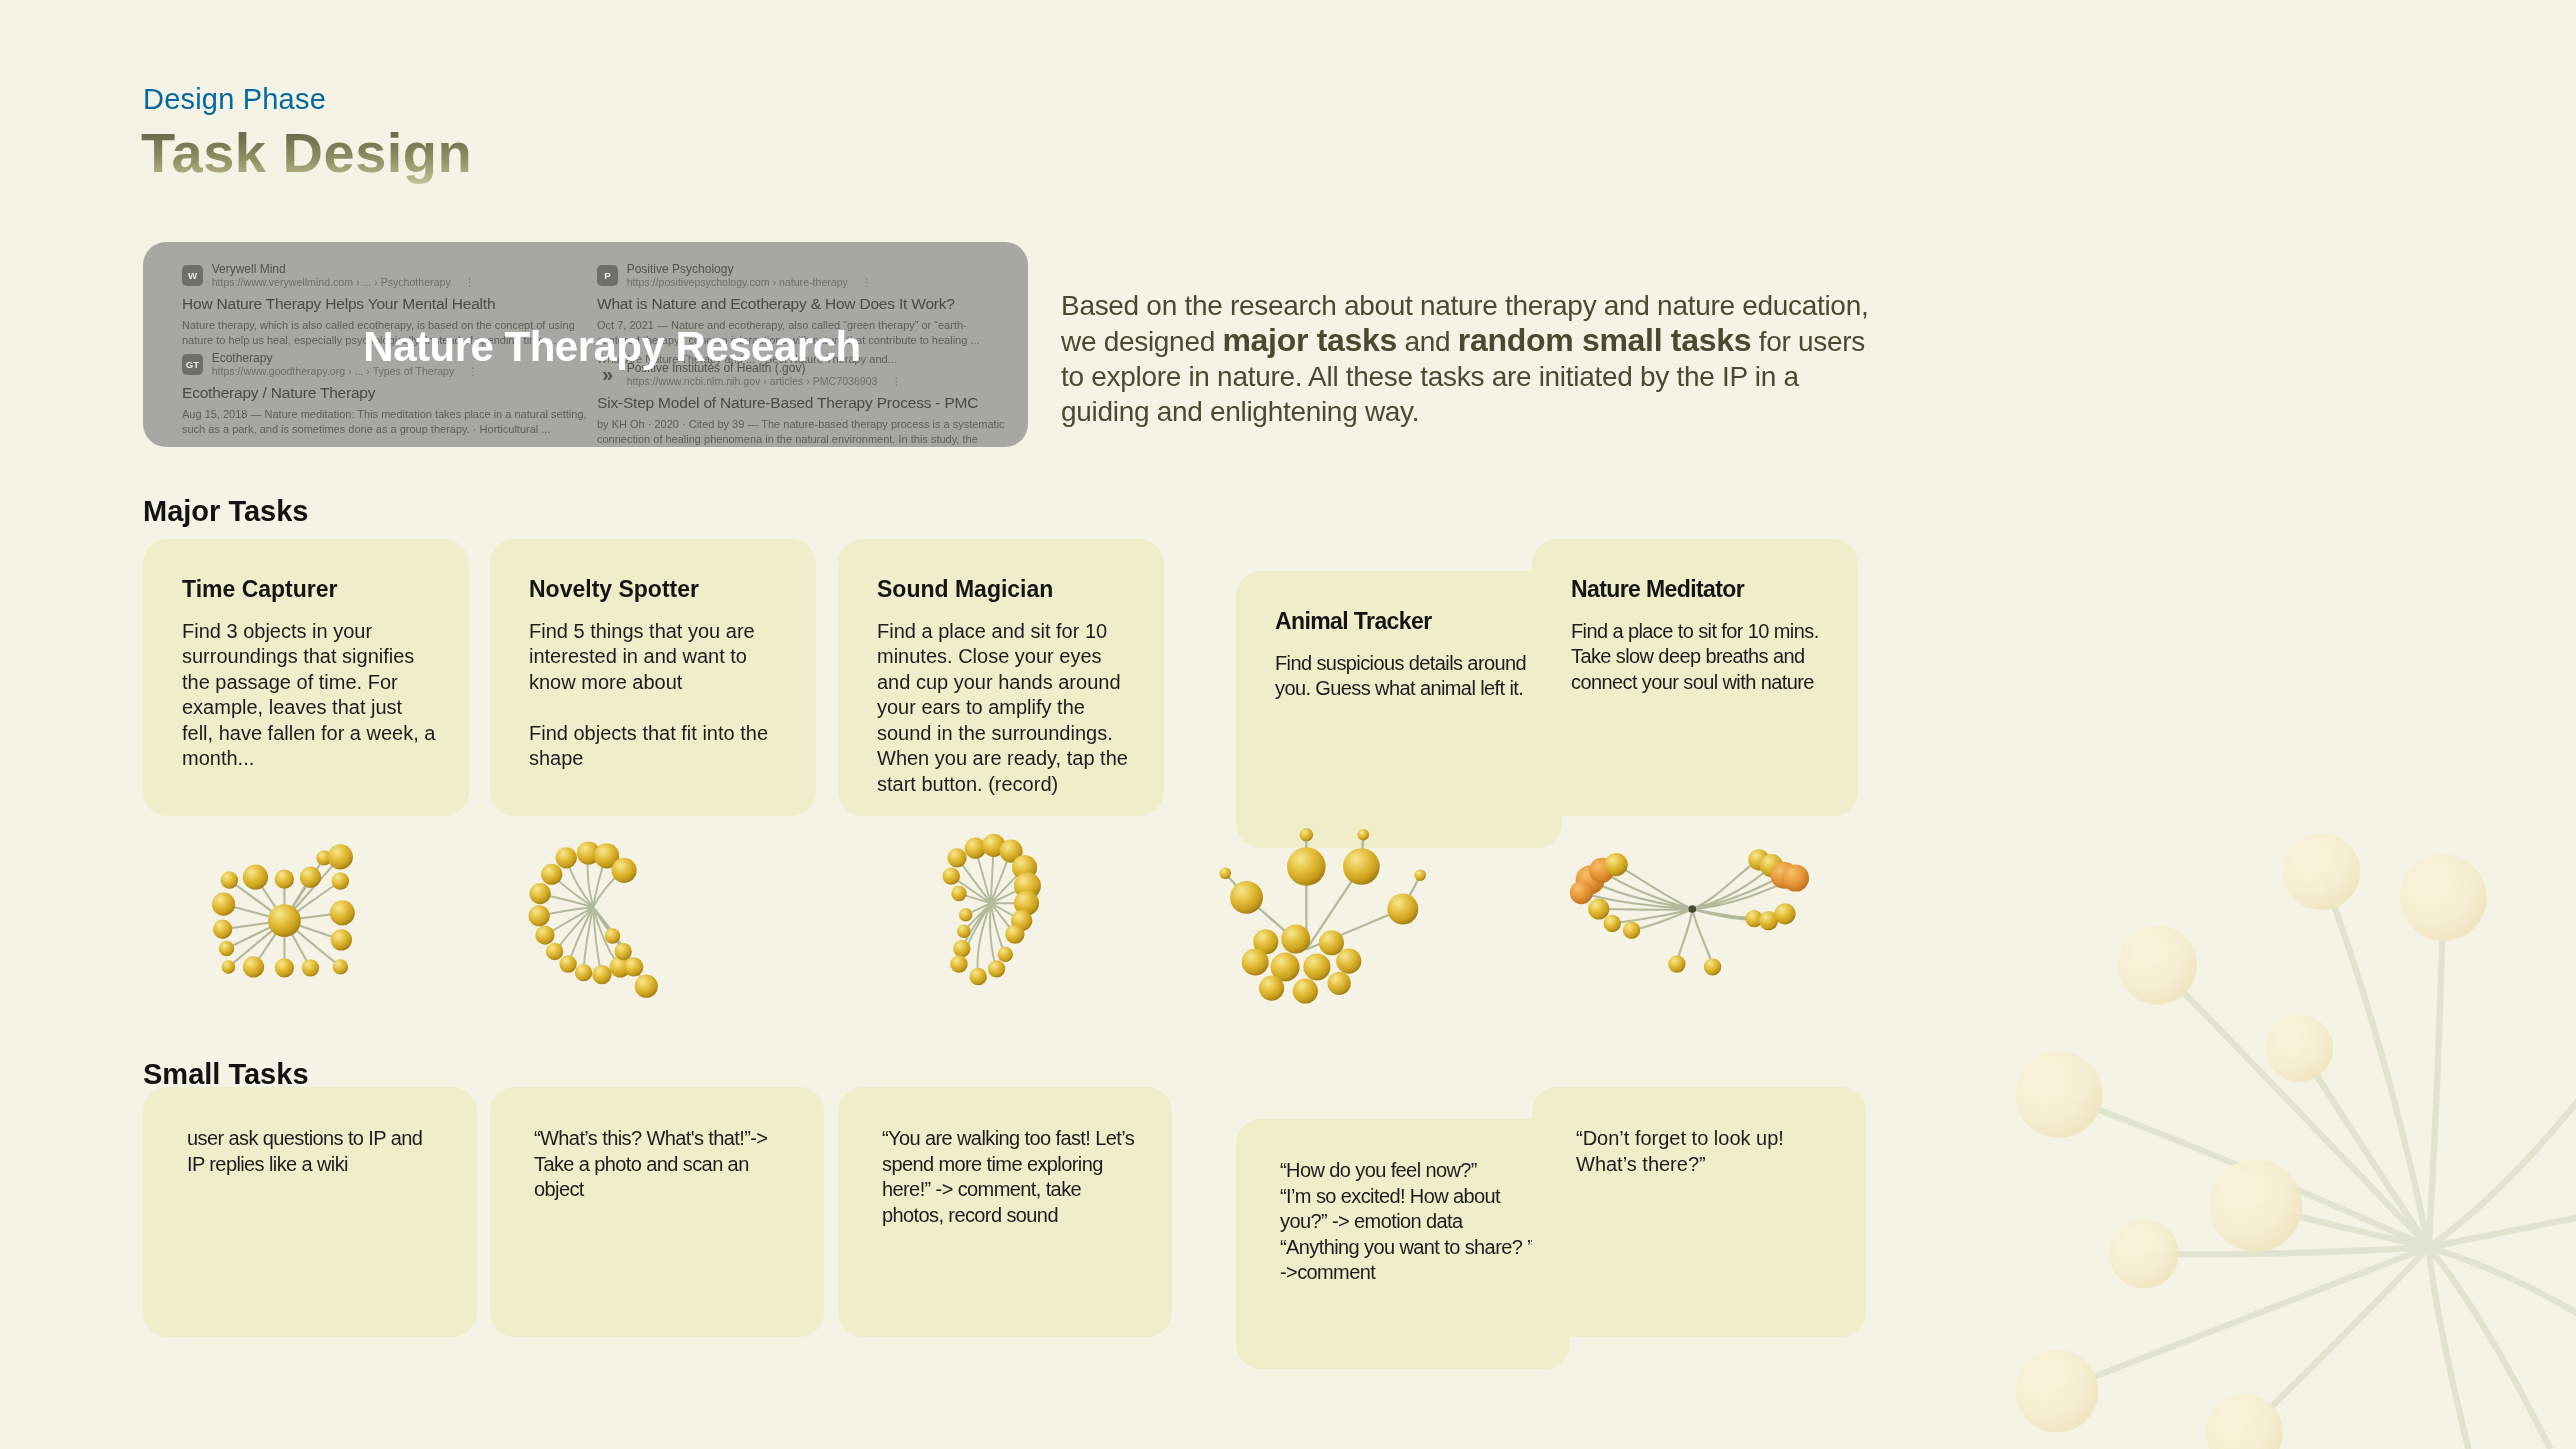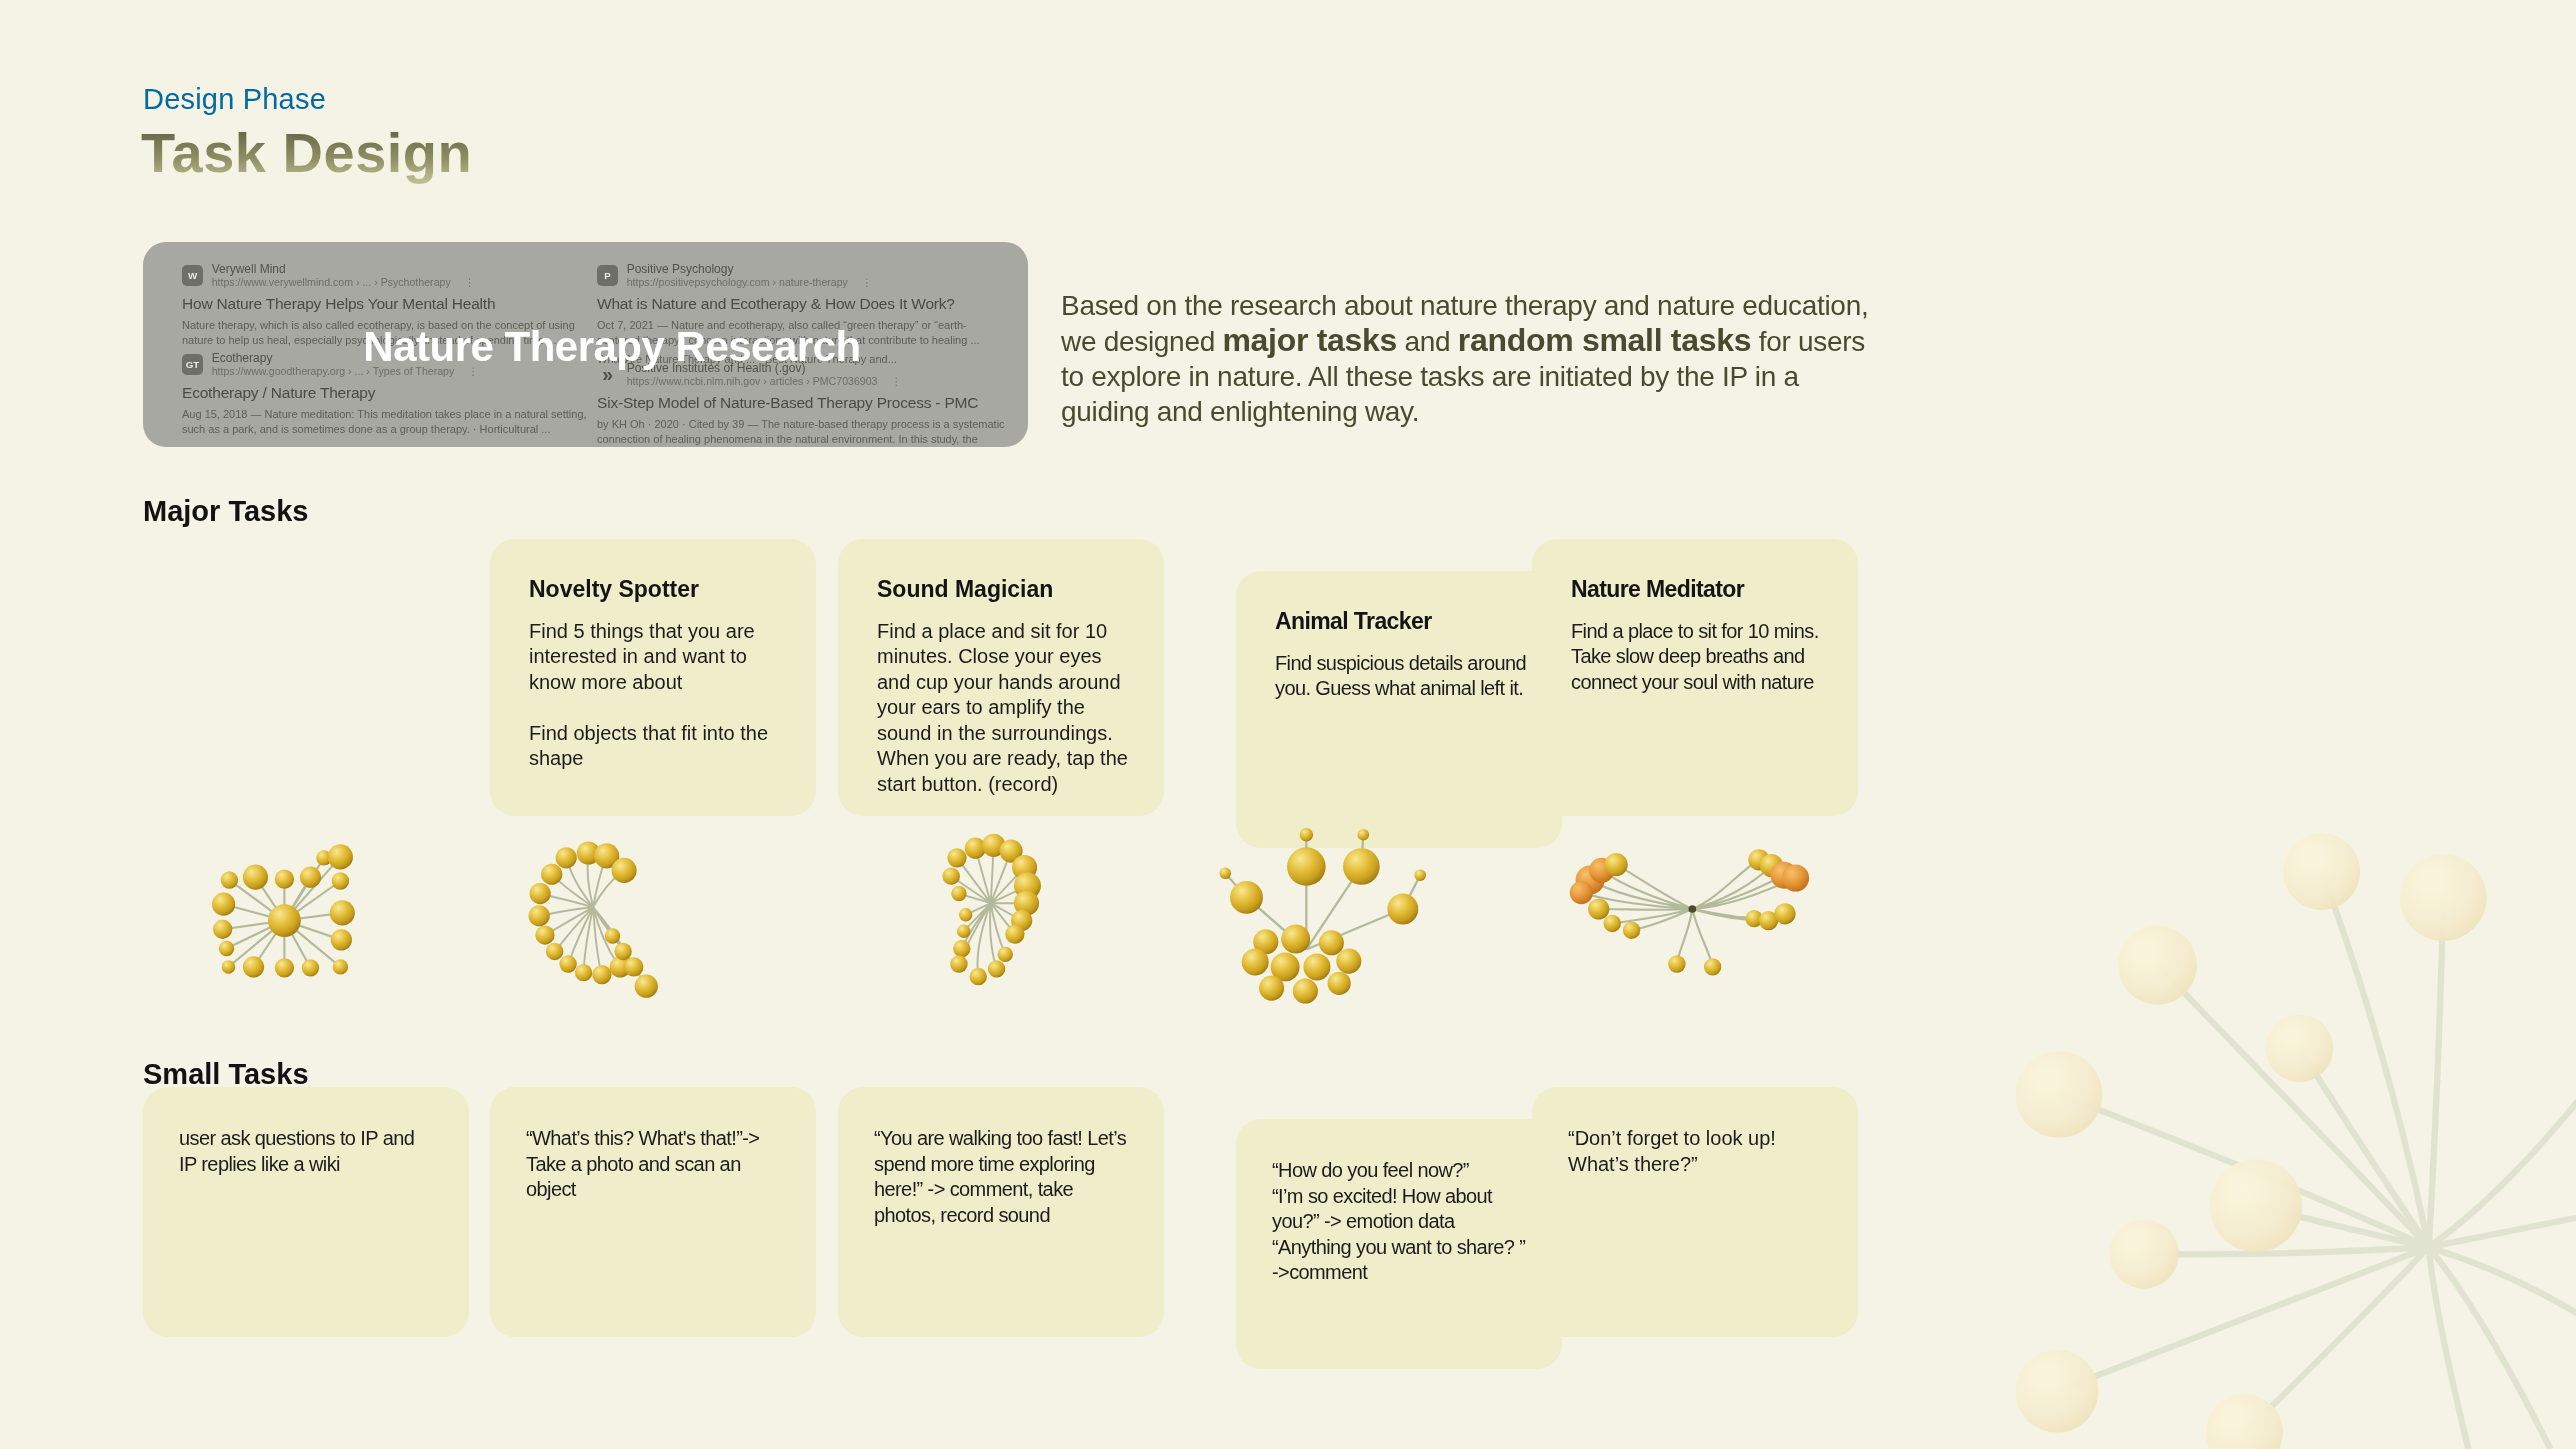--- a/index.html
+++ b/index.html
@@ -29,21 +29,21 @@
   
   .intro{position:absolute;left:1061px;top:288px;width:870px;font-size:28px;line-height:35px;
         color:#4a4a30;letter-spacing:-0.3px;white-space:pre-line;}
   .intro b{font-size:32px;font-weight:700;}
   
   .sec-head{position:absolute;left:143px;font-size:29px;font-weight:700;color:#121212;}
   .sec-head.major{top:495px;}
   .sec-head.small{top:1058px;}
   .card{position:absolute;width:326px;background:#efedca;border-radius:25px;overflow:hidden;}
   .card.major{top:539px;height:277px;}
-  .card.small{top:1087px;height:250px;}
+  .card.small{top:1087px;height:250px;padding-left:8px;}
   .c1{left:143px;} .c2{left:490px;} .c3{left:838px;} .c4{left:1236px;margin-top:32px;} .c5{left:1532px;}
   .card h3{margin:37px 35px 0 39px;font-size:23px;font-weight:700;color:#141414;}
   .card p{margin:15.5px 33px 0 39px;font-size:20px;line-height:25.6px;color:#1c1c1c;white-space:pre-line;}
   .card.small p{margin-top:39px;margin-left:36px;}
   .cond, .cond h3, .cond p{letter-spacing:-0.6px;}
   
   .dandelion-row{position:absolute;left:0;top:826px;width:2576px;height:193px;}
   .bg-deco{position:absolute;left:1932px;top:773px;width:644px;height:676px;}
 </style>
 </head>
@@ -108,20 +108,24 @@
     <div class="shot-overlay">Nature Therapy Research</div>
   </div>
 
   <div class="intro"><span>Based on the research about nature therapy and nature education,
 we designed </span><b>major tasks</b><span> and </span><b>random small tasks</b><span> for users
 to explore in nature. All these tasks are initiated by the IP in a
 guiding and enlightening way.</span></div>
 
   <div class="sec-head major">Major Tasks</div>
 
+  <div class="card major c1">
+    <h3>Time Capturer</h3>
+    <p>Find 3 objects in your surroundings that signifies the passage of time. For example, leaves that just fell, have fallen for a week, a month...</p>
+  </div>
   <div class="card major c2">
     <h3>Novelty Spotter</h3>
     <p>Find 5 things that you are interested in and want to know more about
 
 Find objects that fit into the shape</p>
   </div>
   <div class="card major c3">
     <h3>Sound Magician</h3>
     <p>Find a place and sit for 10 minutes. Close your eyes and cup your hands around your ears to amplify the sound in the surroundings. When you are ready, tap the start button. (record)</p>
   </div>

